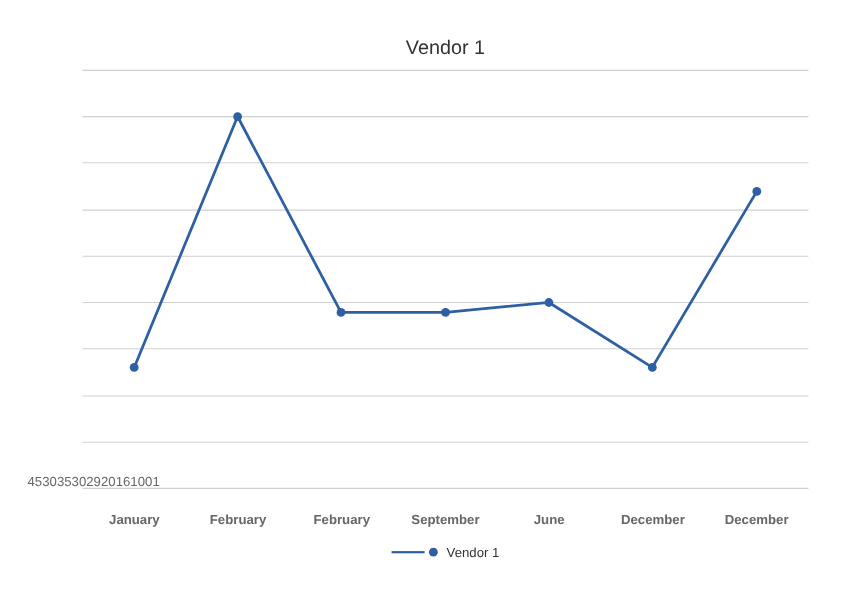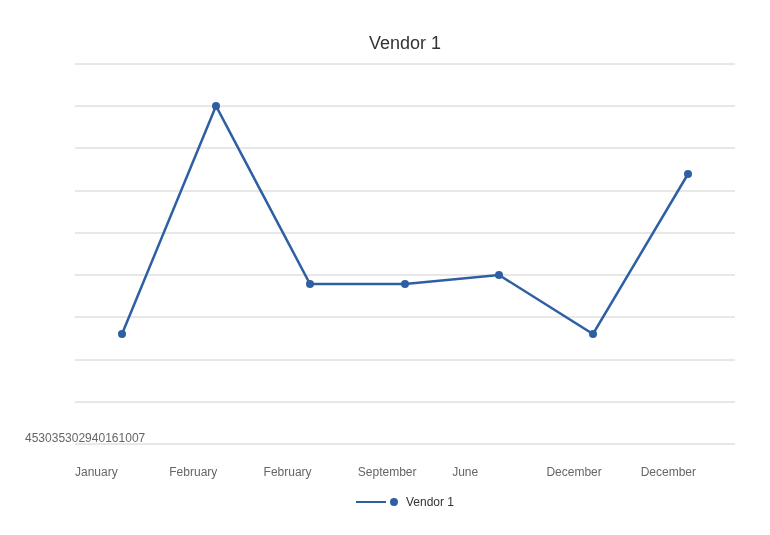--- a/index.html
+++ b/index.html
@@ -50,22 +50,23 @@
       bottom: -35px;
       left: 0;
       right: 0;
       display: flex;
       justify-content: space-between;
       align-items: flex-start;
     }
     .x-label {
       font-size: 12px;
       color: #666;
-      text-align: left;
+      text-align: center;
       flex: 1;
+      font-weight: bold;
     }
     .legend {
       position: absolute;
       bottom: -65px;
       left: 50%;
       transform: translateX(-50%);
       display: flex;
       align-items: center;
       gap: 8px;
       font-size: 12px;
@@ -97,24 +98,24 @@
   <div class="chart-title">Vendor 1</div>
   <div class="chart-area">
 
     
     <div class="y-axis-labels">
       <span class="y-label">45</span>
       <span class="y-label">30</span>
       <span class="y-label">35</span>
       <span class="y-label">30</span>
       <span class="y-label">29</span>
-      <span class="y-label">40</span>
+      <span class="y-label">20</span>
       <span class="y-label">16</span>
       <span class="y-label">10</span>
-      <span class="y-label">07</span>
+      <span class="y-label">01</span>
     </div>
 
     
     <svg class="chart-svg" viewBox="0 0 660 380" preserveAspectRatio="none">
 
       <line x1="0" y1="0" x2="660" y2="0" stroke="#d0d0d0" stroke-width="1"></line>
       <line x1="0" y1="42" x2="660" y2="42" stroke="#d0d0d0" stroke-width="1"></line>
       <line x1="0" y1="84" x2="660" y2="84" stroke="#d0d0d0" stroke-width="1"></line>
       <line x1="0" y1="127" x2="660" y2="127" stroke="#d0d0d0" stroke-width="1"></line>
       <line x1="0" y1="169" x2="660" y2="169" stroke="#d0d0d0" stroke-width="1"></line>

